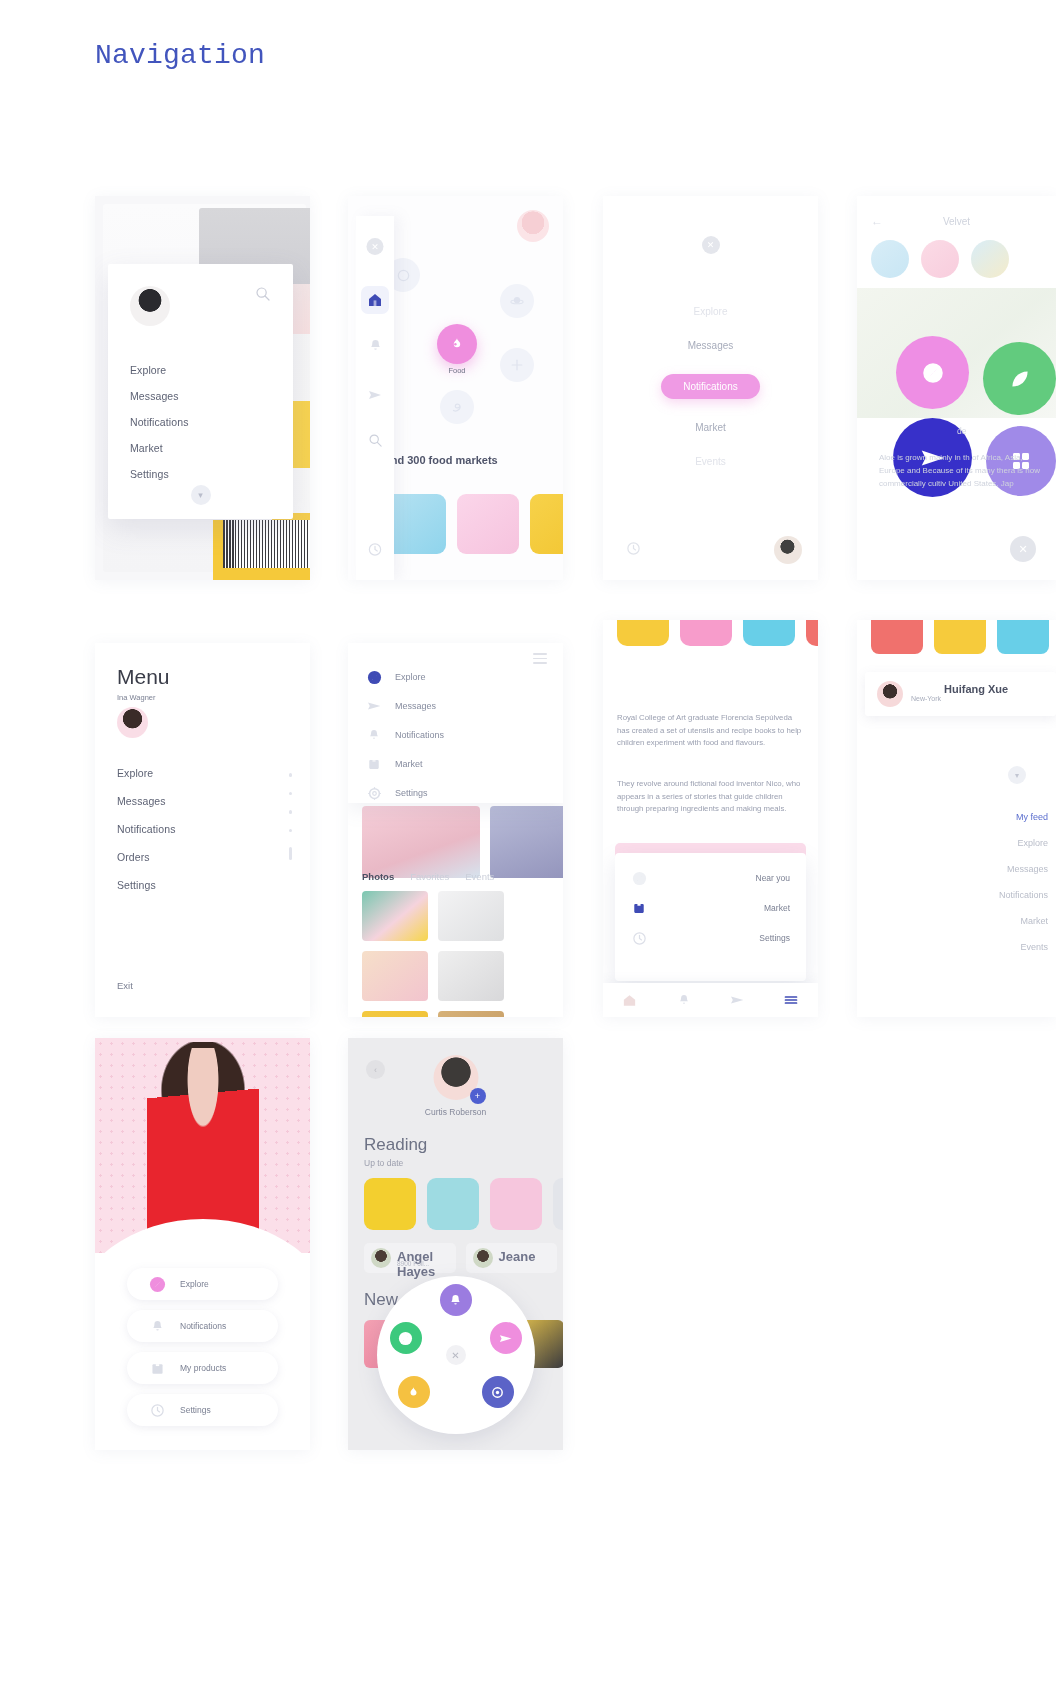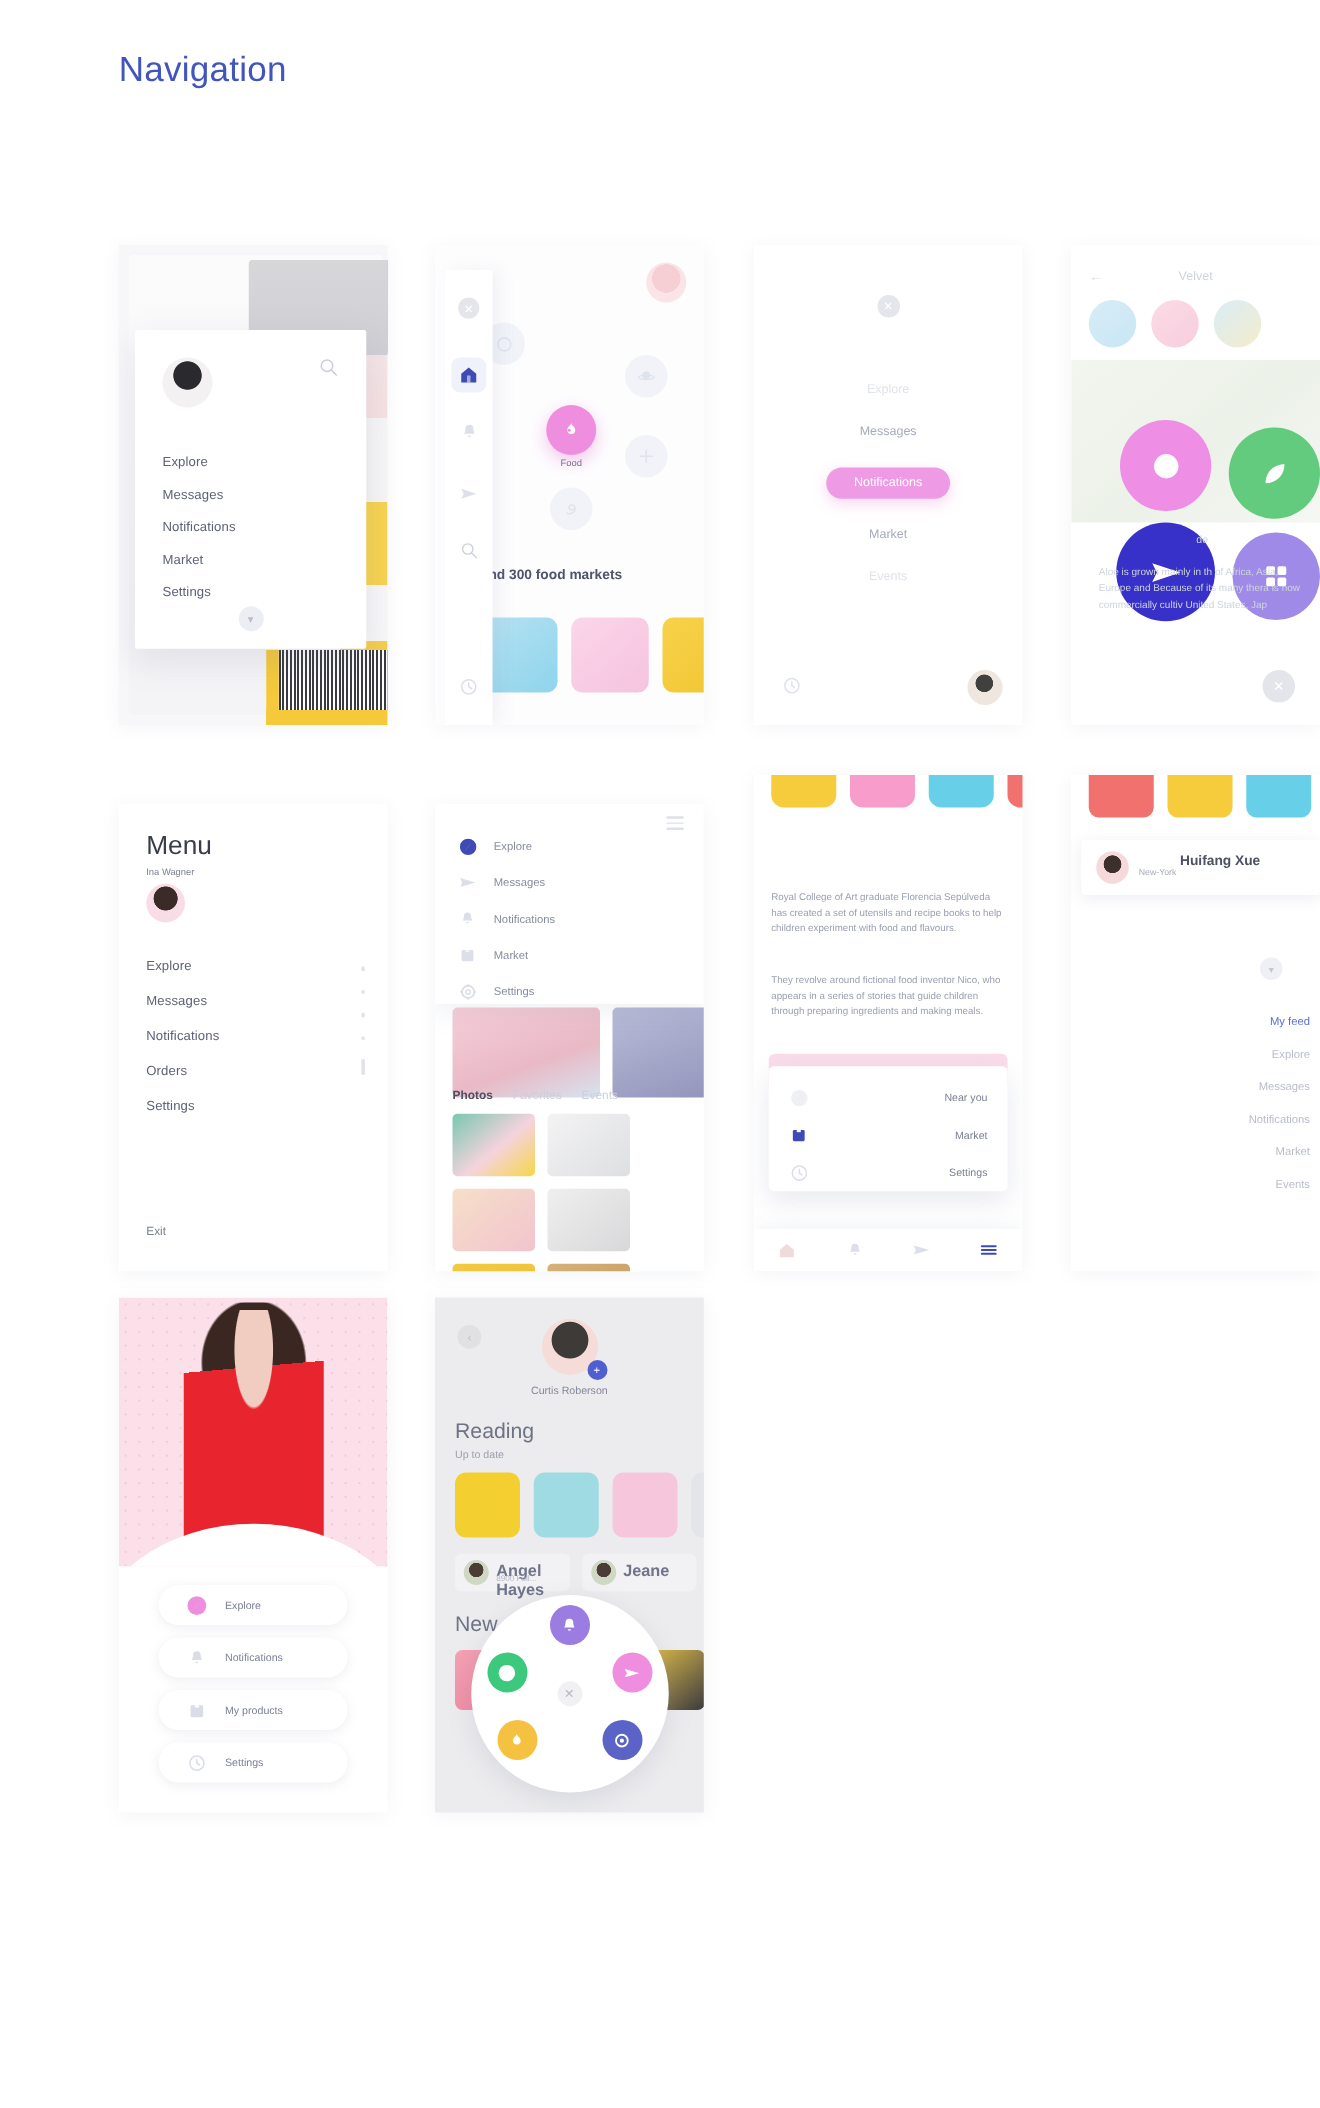--- a/index.html
+++ b/index.html
@@ -8,21 +8,21 @@
     background: #ffffff;
     font-family: "Liberation Sans", sans-serif;
     overflow: hidden;
   }
   .page { position: relative; width: 1056px; height: 1686px; background:#fff; }
 
   
   .page-title {
     position: absolute; left: 95px; top: 40px;
     font-size: 28px; color: #4255bd; letter-spacing: .2px;
-    font-family: Liberation Sans, sans-serif; font-weight: 400;
+    font-family: Liberation Mono, monospace; font-weight: 400;
   }
 
   
   .card {
     position: absolute; background: #ffffff; overflow: hidden;
     box-shadow: 0 2px 14px rgba(120,125,160,0.085);
   }
 
   
   #card1 { left:95px; top:196px; width:215px; height:384px; background:#f7f7f9; }
@@ -163,21 +163,21 @@
   #card7 { left:603px; top:620px; width:215px; height:397px; background:#fff; }
   #card7 .topthumbs{ position:absolute; left:14px; top:0; display:flex; gap:11px; }
   #card7 .topthumbs div{ width:52px; height:26px; border-radius:0 0 10px 10px; }
   #card7 h3{ position:absolute; left:14px; right:14px; top:36px; font-size:11.5px; line-height:1.42;
       color:#4a4f61; font-weight:400; }
   #card7 p{ position:absolute; left:14px; right:16px; font-size:7.8px; line-height:1.62; color:#9ba0b1; }
   #card7 p.p1{ top:92px; }
   #card7 p.p2{ top:158px; }
   #card7 .pinkband{ position:absolute; left:12px; right:12px; top:223px; height:26px;
       background:#fbdcea; border-radius:5px 5px 0 0; }
-  #card7 .popup{ position:absolute; left:12px; right:12px; top:233px; height:100px; background:#fff;
+  #card7 .popup{ position:absolute; left:12px; right:12px; top:233px; height:128px; background:#fff;
       border-radius:4px; box-shadow:0 8px 22px rgba(120,125,160,0.16); }
   #card7 .popup .pr{ position:absolute; left:0; right:0; display:flex; align-items:center; }
   #card7 .popup .pi{ position:absolute; left:16px; width:16px;height:16px;
       display:flex;align-items:center;justify-content:center; }
   #card7 .popup .pl{ position:absolute; right:16px; font-size:8.5px; color:#7b8093; }
   #card7 .bnav{ position:absolute; left:0; right:0; bottom:0; height:34px; background:#fff;
       display:flex; align-items:center; justify-content:space-around;
       box-shadow:0 -3px 10px rgba(120,125,160,0.07); }
   #card7 .bnav .bi{ width:16px;height:16px; display:flex;align-items:center;justify-content:center; }
 

